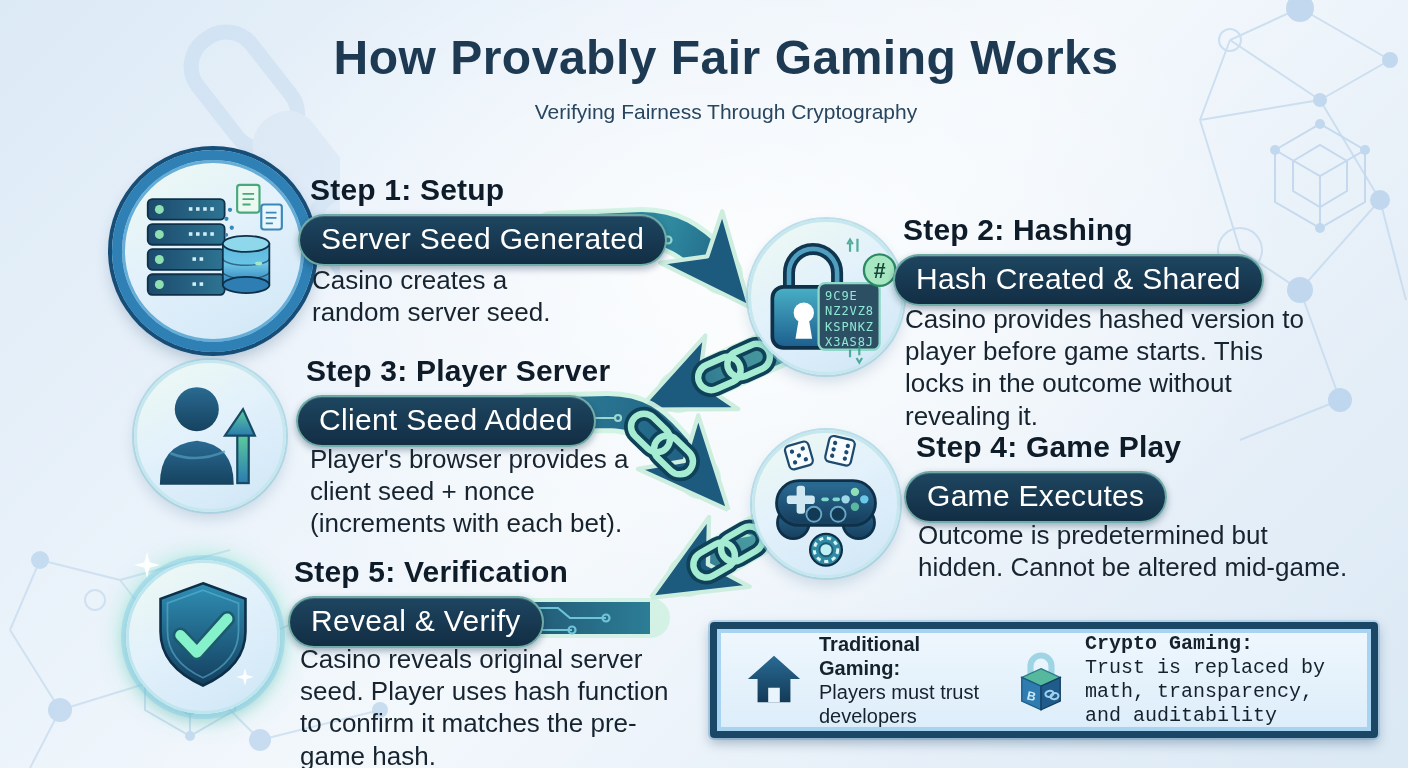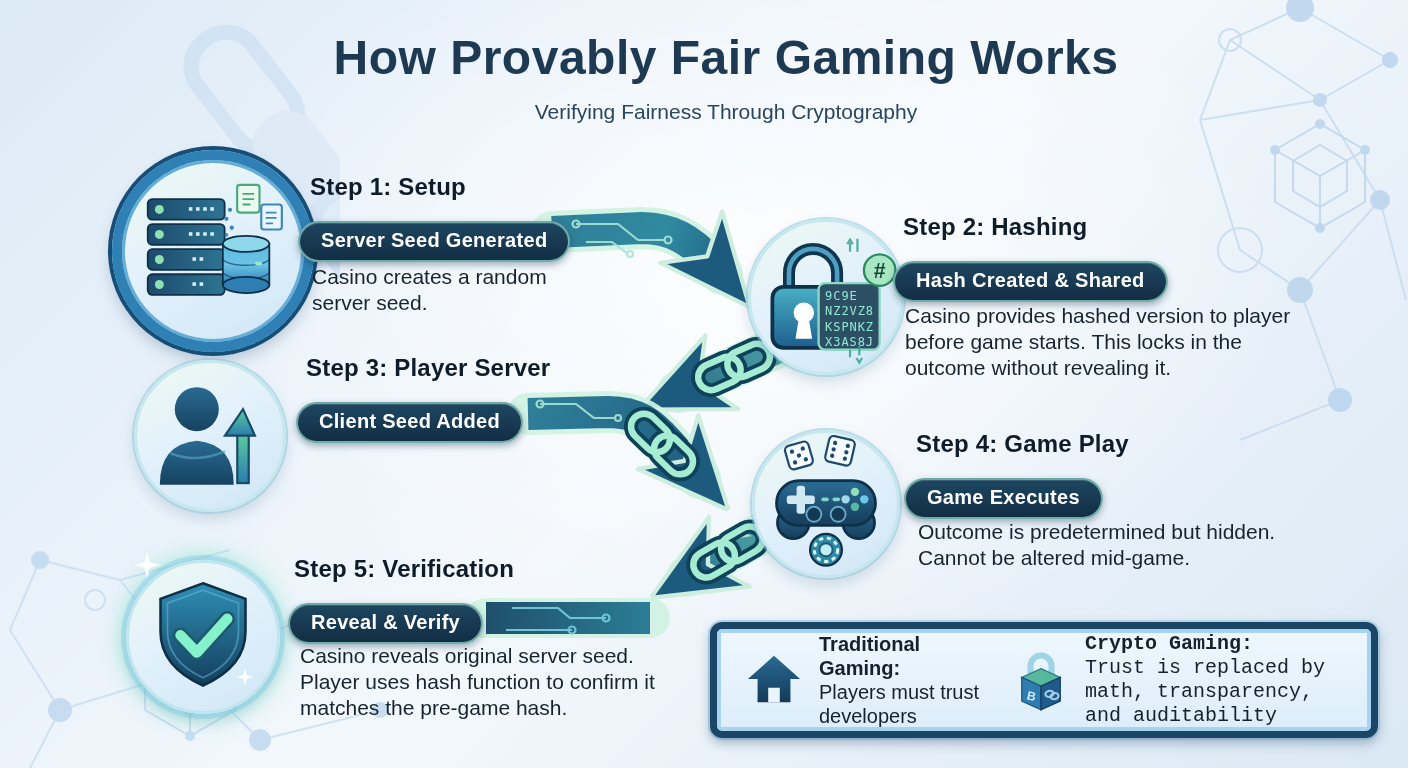--- a/index.html
+++ b/index.html
@@ -10,39 +10,39 @@
       linear-gradient(135deg,#dcEAf6 0%,#eaf2fa 30%,#f3f8fc 50%,#e6eff8 75%,#d9e8f4 100%);
     padding-left: 44px;
   }
   .layer{position:absolute;left:0;top:0;pointer-events:none;}
   
   .title{position:absolute;left:0;top:30px;width:100%;text-align:center;
     font-weight:800;font-size:48px;letter-spacing:.5px;color:#1d3a52;}
   .subtitle{position:absolute;left:0;top:100px;width:100%;text-align:center;
     font-weight:500;font-size:21px;color:#28465f;}
   
-  .heading{position:absolute;font-weight:800;font-size:24px;color:#0e1b28;letter-spacing:.2px;white-space:nowrap;}
+  .heading{position:absolute;font-weight:800;font-size:30px;color:#0e1b28;letter-spacing:.2px;white-space:nowrap;}
   .badge{position:absolute;background:linear-gradient(180deg,#1e4660 0%,#122e44 100%);
-    color:#fff;font-weight:700;font-size:20px;letter-spacing:.3px;white-space:nowrap;
+    color:#fff;font-weight:400;font-size:30px;letter-spacing:.3px;white-space:nowrap;
     padding:6px 21px 8px;border-radius:26px;border:2px solid rgba(140,210,195,.75);
-    box-shadow:0 3px 7px rgba(10,40,70,.35), inset 0 1px 0 rgba(255,255,255,.15);margin-top:7px;}
-  .desc{position:absolute;font-size:21px;line-height:1.24;color:#17242f;}
+    box-shadow:0 3px 7px rgba(10,40,70,.35), inset 0 1px 0 rgba(255,255,255,.15);}
+  .desc{position:absolute;font-size:26px;line-height:1.24;color:#17242f;}
   
   .circle{position:absolute;border-radius:50%;display:flex;align-items:center;justify-content:center;
     background:linear-gradient(150deg,#eefaf2 0%,#e2f1fb 45%,#cfe6f6 100%);}
   .ring-thick{border:10px solid #2f81b5;
     box-shadow:0 0 0 4px #174e78,0 8px 16px rgba(20,60,100,.28), inset 0 0 0 3px #66aed8;}
   .ring-thin{border:3px solid #c7e7ee;
     box-shadow:0 0 0 2px rgba(140,200,220,.55),0 7px 14px rgba(40,90,130,.18);}
   .ring-glow{border:3px solid #bfe6ef;
     box-shadow:0 0 0 5px rgba(120,195,235,.35),0 0 26px rgba(115,225,195,.85),0 7px 14px rgba(40,90,130,.2);}
   .sparkle{position:absolute;}
   
   .panel{position:absolute;left:710px;top:622px;width:668px;height:116px;box-sizing:border-box;
-    border-radius:12px;border:7px solid #1b4766;
+    border-radius:4px;border:7px solid #1b4766;
     background:linear-gradient(180deg,#eff7fd 0%,#dcedfa 100%);
     box-shadow:inset 0 0 0 4px #a9d4f1,0 5px 12px rgba(25,65,105,.35),0 0 0 2px #bcd9ef;
     display:flex;align-items:center;padding:0 20px 0 28px;gap:16px;}
   .panel-item{display:flex;align-items:center;gap:16px;}
   .panel-text{font-size:20px;line-height:1.2;color:#15222e;}
   .panel-label{font-weight:700;display:block;}
   .pt1{width:178px;}
   .pt2{width:268px;font-family:Liberation Mono, monospace;}
 </style>
 </head>
@@ -312,20 +312,21 @@
     <path d="M18,128 Q18,82 60,78 Q102,82 102,128 Z" fill="url(#pg)"></path>
     <path d="M30,92 Q60,104 92,90" stroke="#4f9ec0" stroke-width="3" fill="none" opacity=".7"></path>
     <g stroke="#174a64" stroke-width="2.5">
       <rect x="106" y="70" width="13" height="56" fill="url(#ag)"></rect>
       <polygon points="92,72 126,72 112.5,42" fill="url(#ag)"></polygon>
     </g>
   </svg>
 </div>
 <div class="heading" style="left:306px;top:354px">Step 3: Player Server</div>
 <div class="badge" style="left:296px;top:395px">Client Seed Added</div>
+<div class="desc" style="left:310px;top:443px;width:330px">Player's browser provides a client seed + nonce (increments with each bet).</div>
 
 <div class="circle ring-thin" style="left:752px;top:430px;width:142px;height:142px">
   <svg width="140" height="140" viewBox="0 0 150 150">
     <defs>
           <linearGradient id="cg" x1="0" y1="0" x2="0" y2="1">
             <stop offset="0" stop-color="#2a6a92"></stop>
             <stop offset="1" stop-color="#173f5e"></stop>
           </linearGradient>
         </defs>
     <g>

